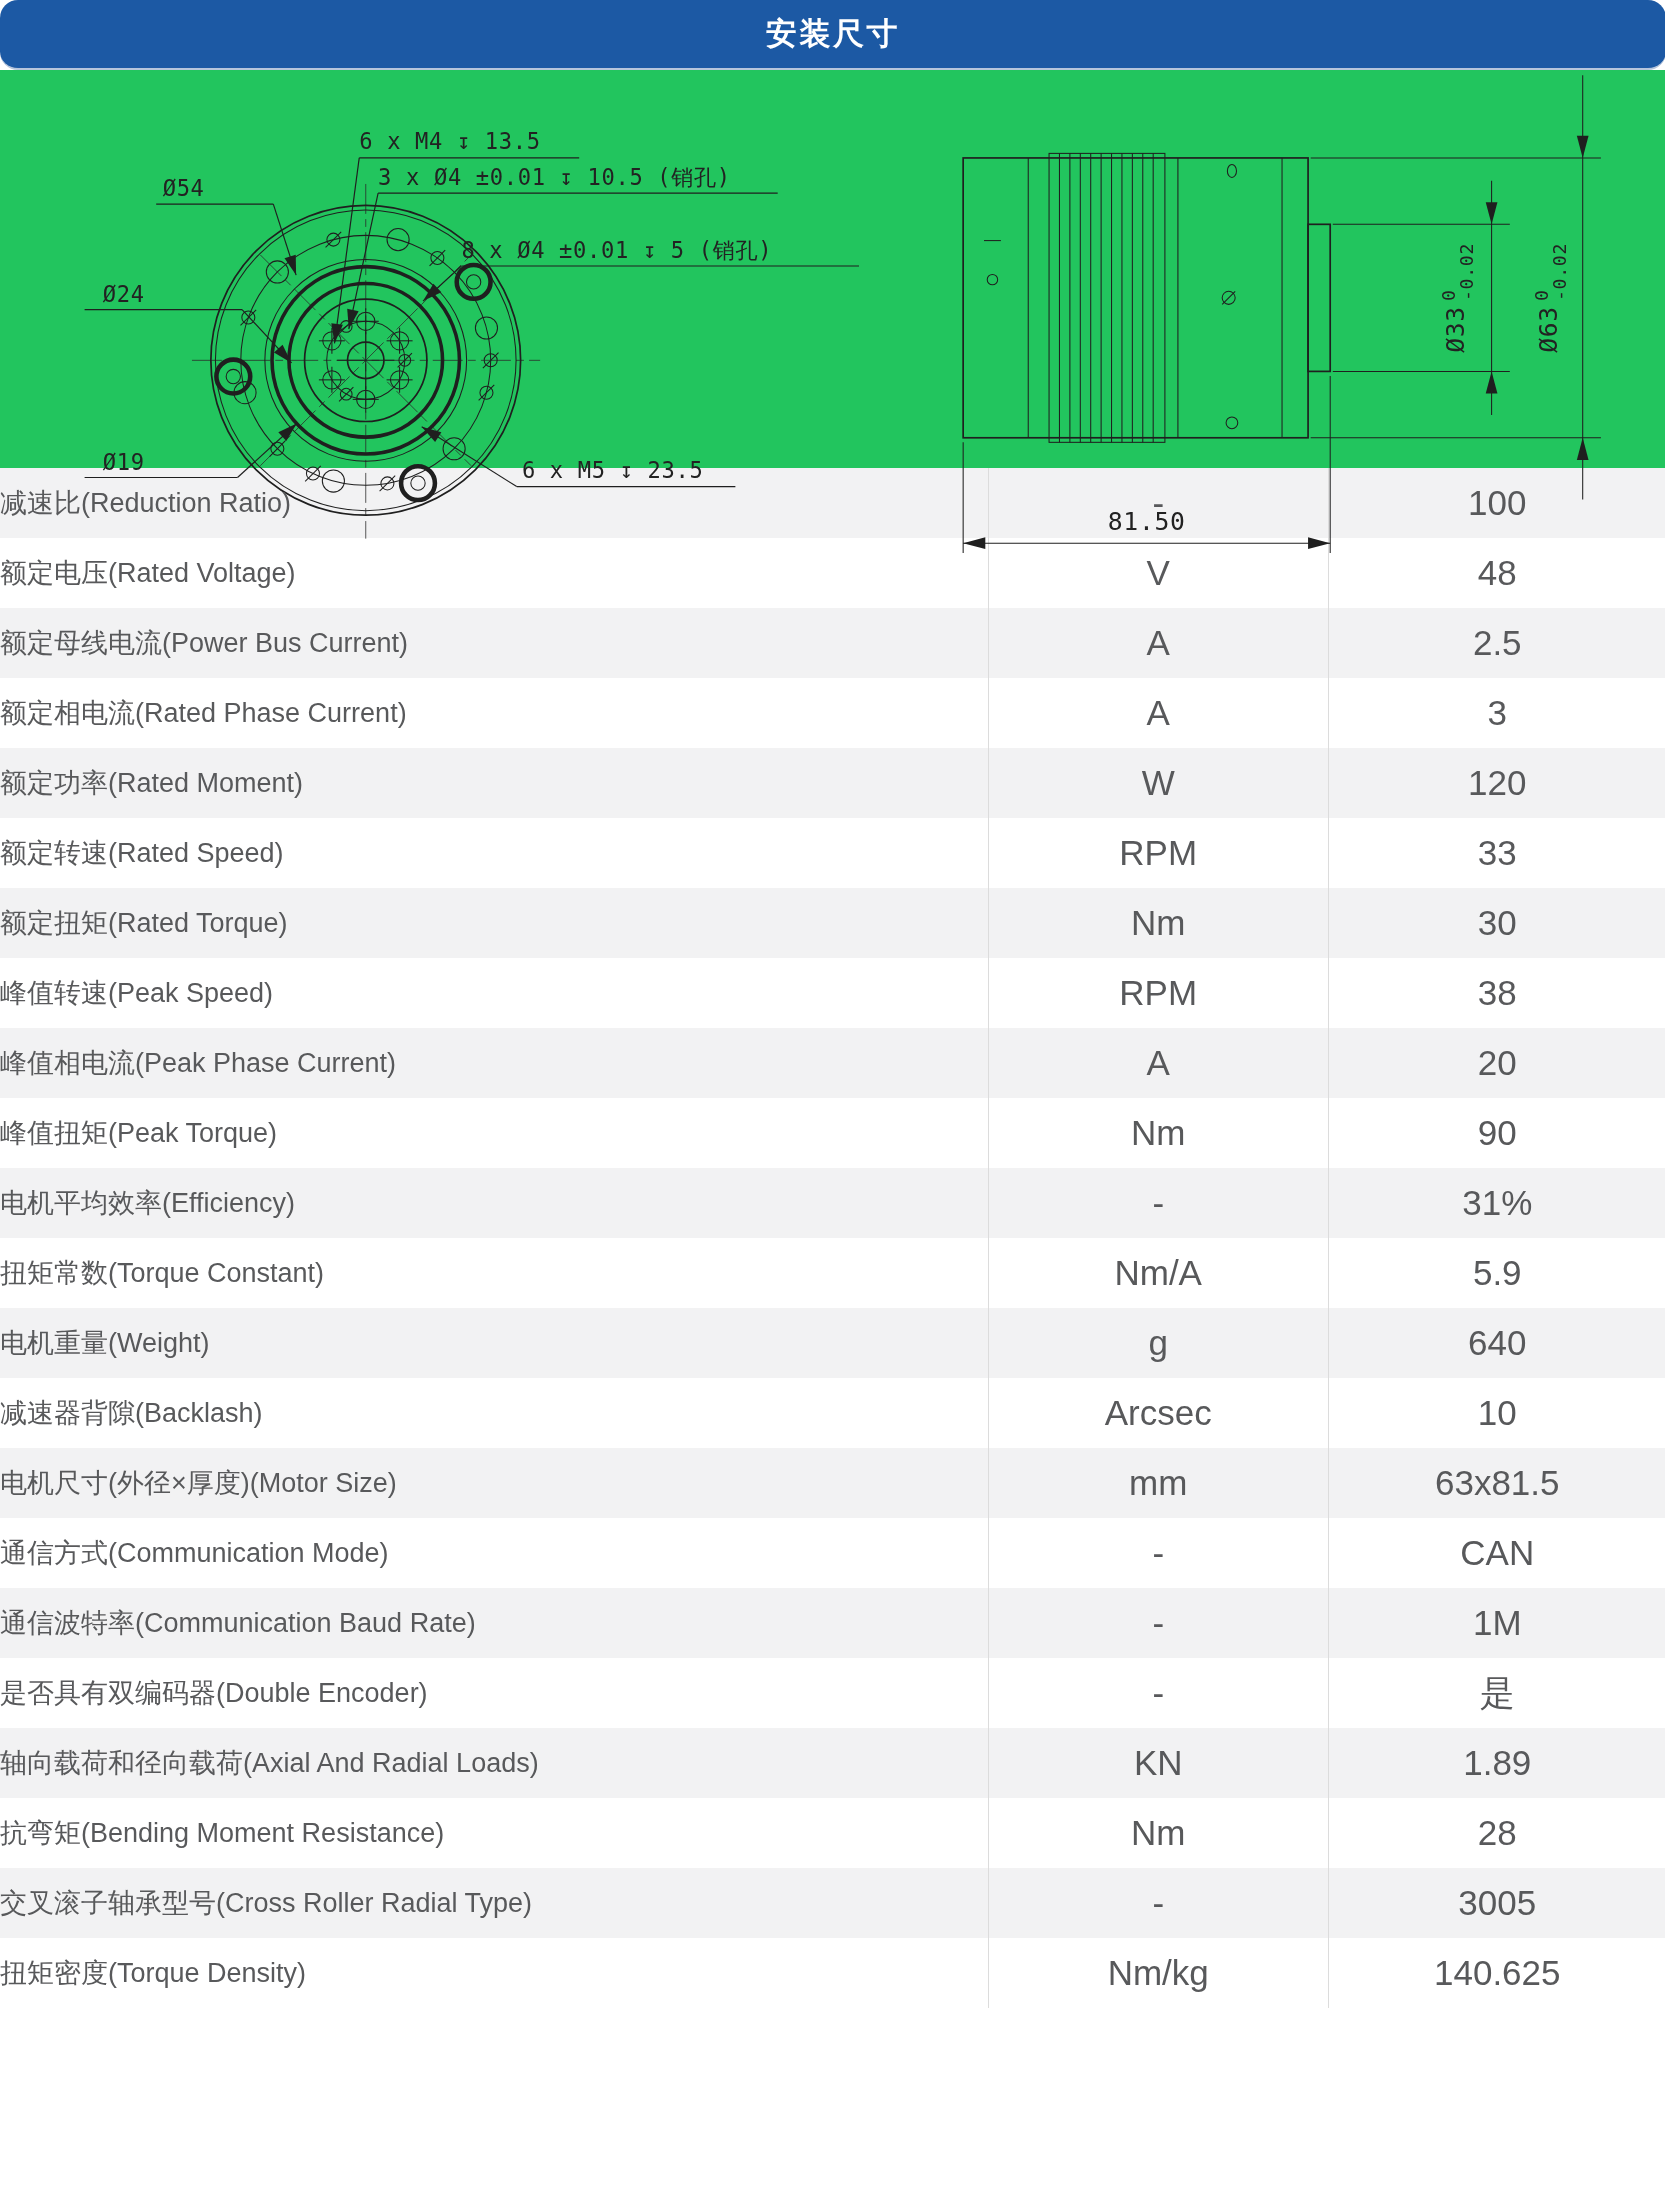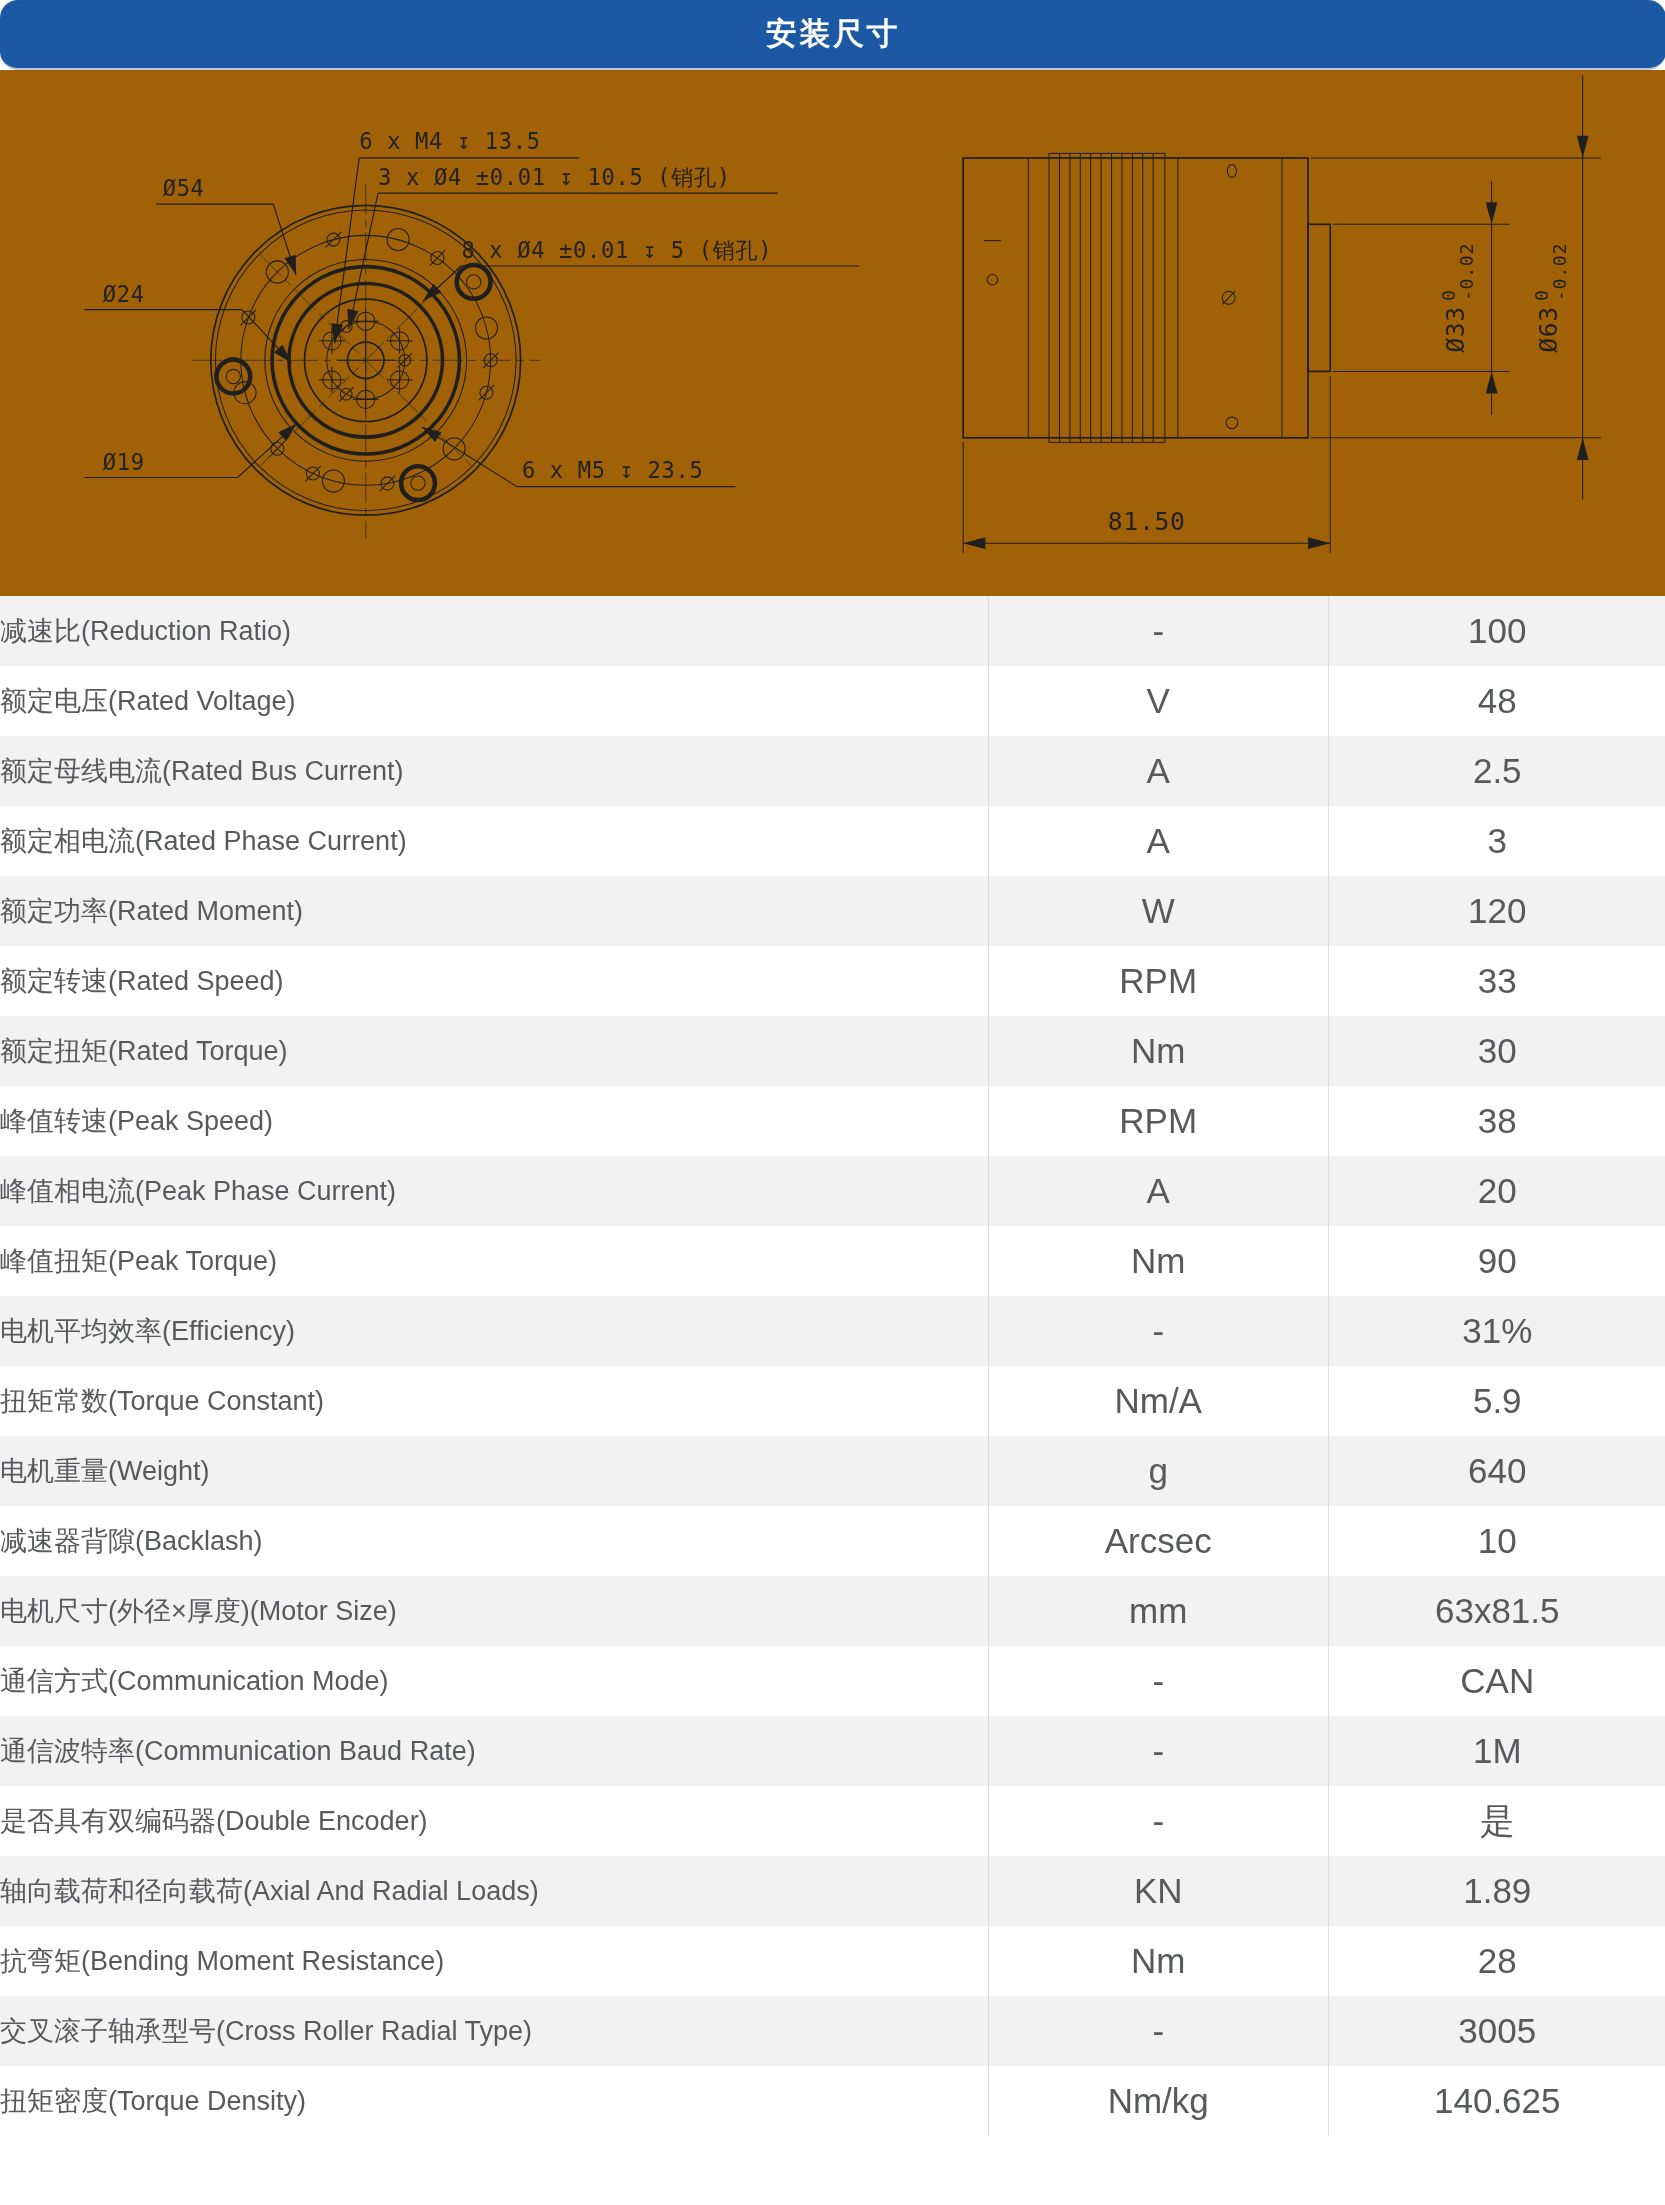--- a/index.html
+++ b/index.html
@@ -5,21 +5,21 @@
   html,body{margin:0;padding:0;}
   body{width:1666px;height:2205px;background:#ffffff;overflow:hidden;
        font-family:"Liberation Sans","DejaVu Sans",sans-serif;}
   .page{width:1666px;height:2205px;position:relative;}
 
   .banner{height:68px;background:#1c59a4;color:#ffffff;display:flex;
           align-items:center;justify-content:center;font-size:31px;font-weight:700;
           letter-spacing:2.6px;}
   .banner.first{border-bottom:2px solid #b6c5dc;border-radius:18px;}
 
-  .drawing-area{height:526px;background:#a16207;}
+  .drawing-area{height:398px;background:#22c55e;}
   .drawing-area svg{display:block;}
 
   .cad{stroke:#1f1f1f;fill:none;}
   .cad-thin{stroke-width:1.6;}
   .cad-med{stroke-width:2.6;}
   .cad-thick{stroke-width:5.5;}
   .cad-xthick{stroke-width:7;}
   .centerline{stroke:#2a2a2a;stroke-width:1.2;stroke-dasharray:46 8 12 8;}
   .leader{stroke:#1f1f1f;stroke-width:1.8;}
   .arrow{fill:#1f1f1f;stroke:none;}
@@ -240,21 +240,21 @@
     <td class="c-value">100</td>
   </tr>
 
   <tr>
     <td class="c-label">额定电压(Rated Voltage)</td>
     <td class="c-unit">V</td>
     <td class="c-value">48</td>
   </tr>
 
   <tr>
-    <td class="c-label">额定母线电流(Rated Bus Current)</td>
+    <td class="c-label">额定母线电流(Power Bus Current)</td>
     <td class="c-unit">A</td>
     <td class="c-value">2.5</td>
   </tr>
 
   <tr>
     <td class="c-label">额定相电流(Rated Phase Current)</td>
     <td class="c-unit">A</td>
     <td class="c-value">3</td>
   </tr>
 

